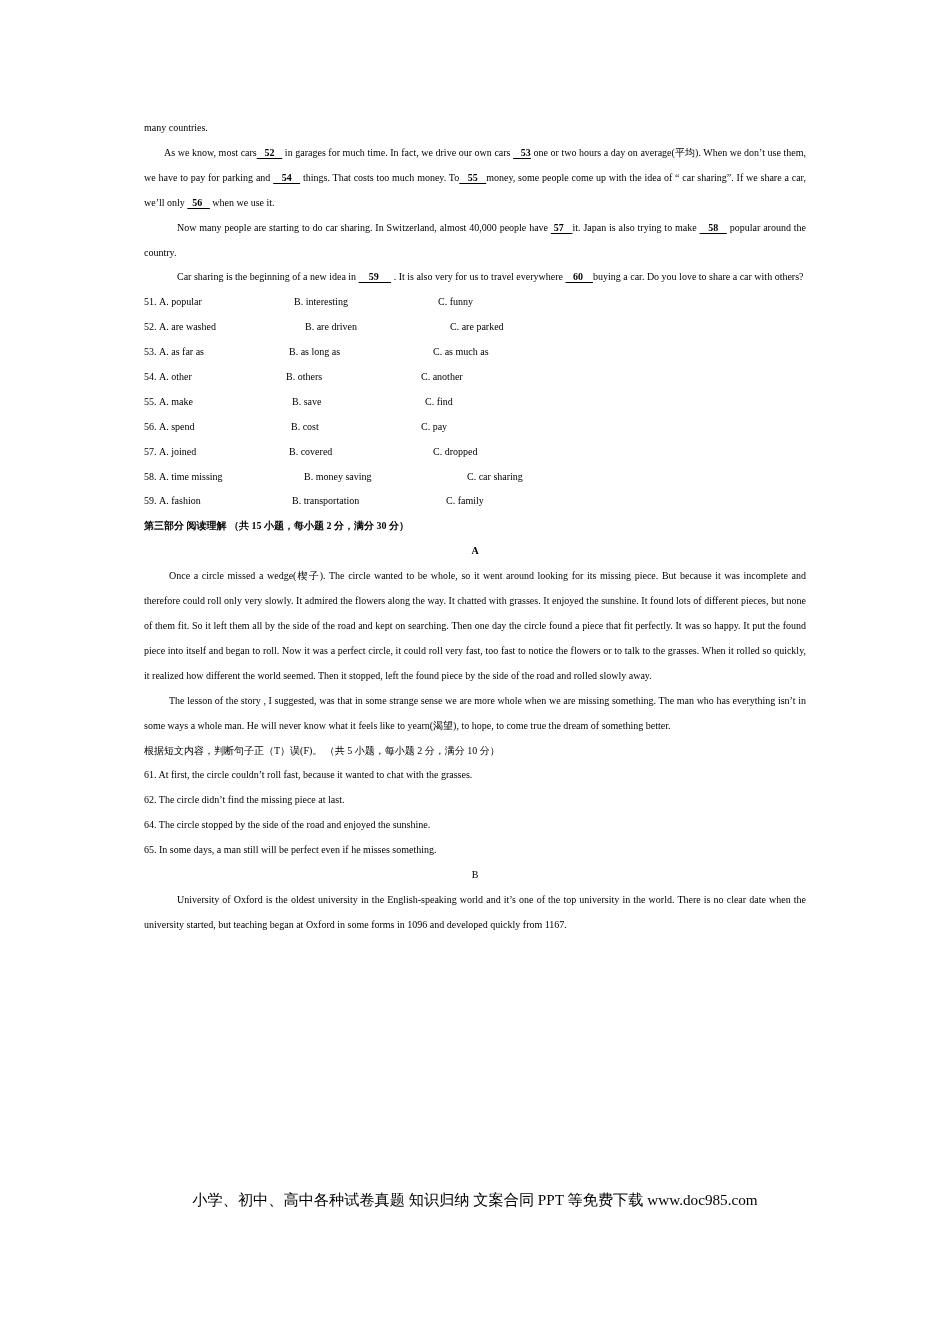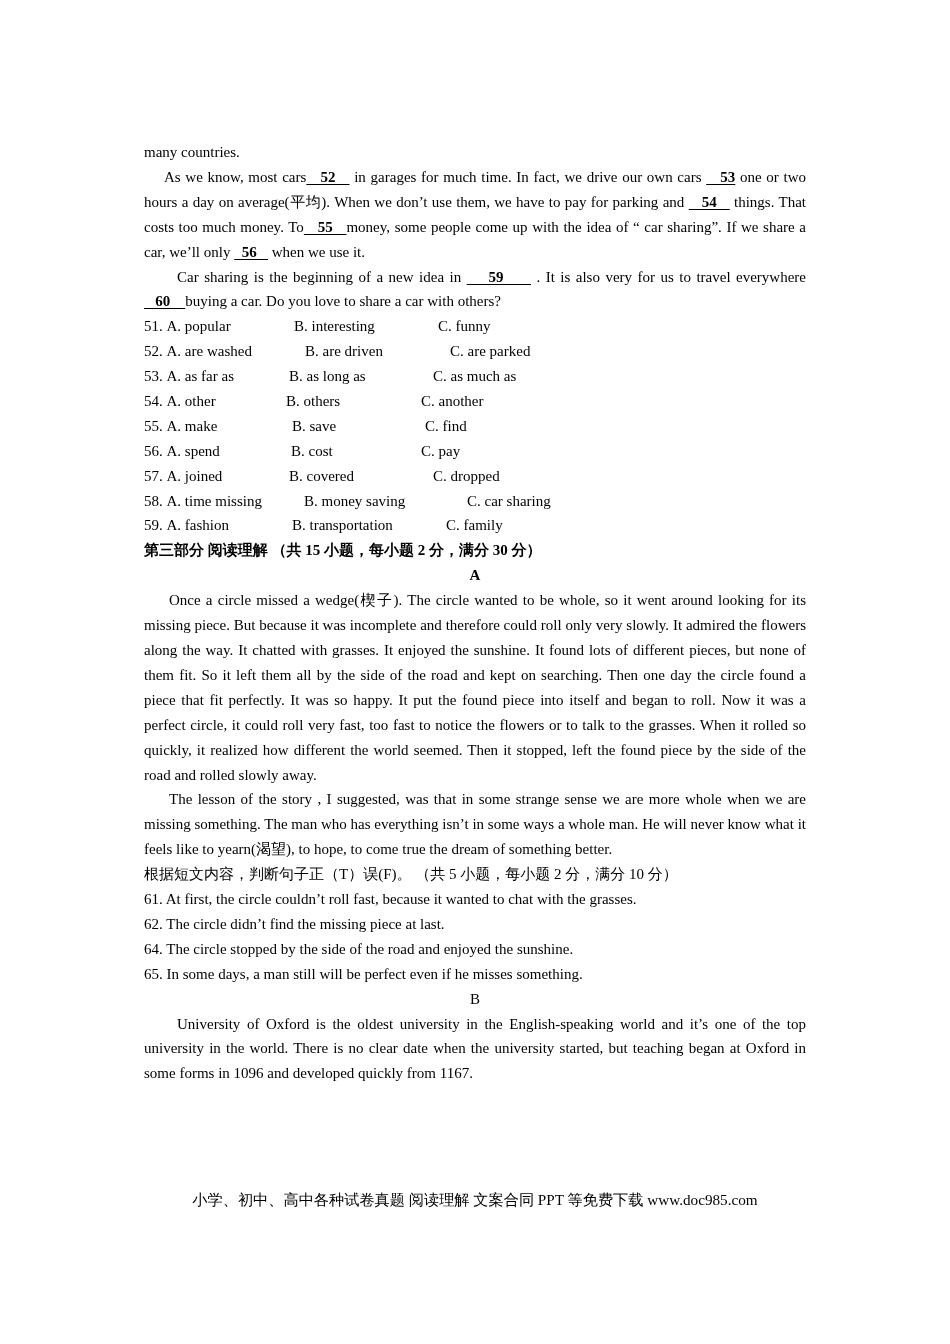--- a/index.html
+++ b/index.html
@@ -1,19 +1,19 @@
 <!DOCTYPE html>
 <html><head>
 <meta charset="utf-8">
 <style>
   html, body { margin: 0; padding: 0; background: #ffffff; }
   body { width: 950px; height: 1344px; position: relative; overflow: hidden;
          font-family: "Liberation Serif", "DejaVu Serif", serif; color: #000; }
   .page { position: absolute; left: 144px; top: 116px; width: 662px;
-          font-size: 15px; line-height: 24.9px; margin-top: 24px; }
+          font-size: 10px; line-height: 24.9px; }
   .p { margin: 0; text-align: justify; text-align-last: left; }
   .indent2 { text-indent: 33px; }
   .blank { text-decoration: underline; text-underline-offset: 2px; white-space: pre; font-weight: bold; }
   .opt-row { display: flex; margin: 0; height: 24.9px; white-space: nowrap; }
   .opt-row span { display: inline-block; }
   .heading { font-weight: bold; margin: 0; }
   .center { text-align: center; margin: 0; }
   .center.bold { font-weight: bold; }
   .footer { position: absolute; left: 0; width: 950px; top: 1190px; text-align: center;
             font-size: 15.2px; }
@@ -21,20 +21,21 @@
 </style>
 </head>
 <body>
 
 <div class="page">
 
   <p class="p">many countries.</p>
 
   <p class="p" style="text-indent:20px"><span>As we know, most cars</span><span class="blank">   52   </span><span> in garages for much time. In fact, we drive our own cars </span><span class="blank">   53</span><span> one or two hours a day on average(平均). When we don’t use them, we have to pay for parking and </span><span class="blank">   54   </span><span> things. That costs too much money. To</span><span class="blank">   55   </span><span>money, some people come up with the idea of “ car sharing”. If we share a car, we’ll only </span><span class="blank">  56   </span><span> when we use it.</span></p>
 
+  <p class="p indent2"><span>Now many people are starting to do car sharing. In Switzerland, almost 40,000 people have </span><span class="blank"> 57   </span><span>it. Japan is also trying to make </span><span class="blank">   58   </span><span> popular around the country.</span></p>
 
   <p class="p indent2"><span>Car sharing is the beginning of a new idea in </span><span class="blank">    59     </span><span> . It is also very for us to travel everywhere </span><span class="blank">   60    </span><span>buying a car. Do you love to share a car with others?</span></p>
 
   <div>
     <div class="opt-row">
         <span style="width:150px"><span>51.</span> <span>A. popular</span></span>
         <span style="width:144px">B. interesting</span>
         <span>C. funny</span>
       </div>
     <div class="opt-row">
@@ -90,13 +91,13 @@
     <p class="q">61. At first, the circle couldn’t roll fast, because it wanted to chat with the grasses.</p>
     <p class="q">62. The circle didn’t find the missing piece at last.</p>
     <p class="q">64. The circle stopped by the side of the road and enjoyed the sunshine.</p>
     <p class="q">65. In some days, a man still will be perfect even if he misses something.</p>
   </div>
 
   <p class="center">B</p>
   <p class="p indent2">University of Oxford is the oldest university in the English-speaking world and it’s one of the top university in the world. There is no clear date when the university started, but teaching began at Oxford in some forms in 1096 and developed quickly from 1167.</p>
 </div>
 
-<div class="footer">小学、初中、高中各种试卷真题 阅读理解 文案合同 PPT 等免费下载   www.doc985.com</div>
+<div class="footer">小学、初中、高中各种试卷真题 知识归纳 文案合同 PPT 等免费下载   www.doc985.com</div>
 
 </body></html>

